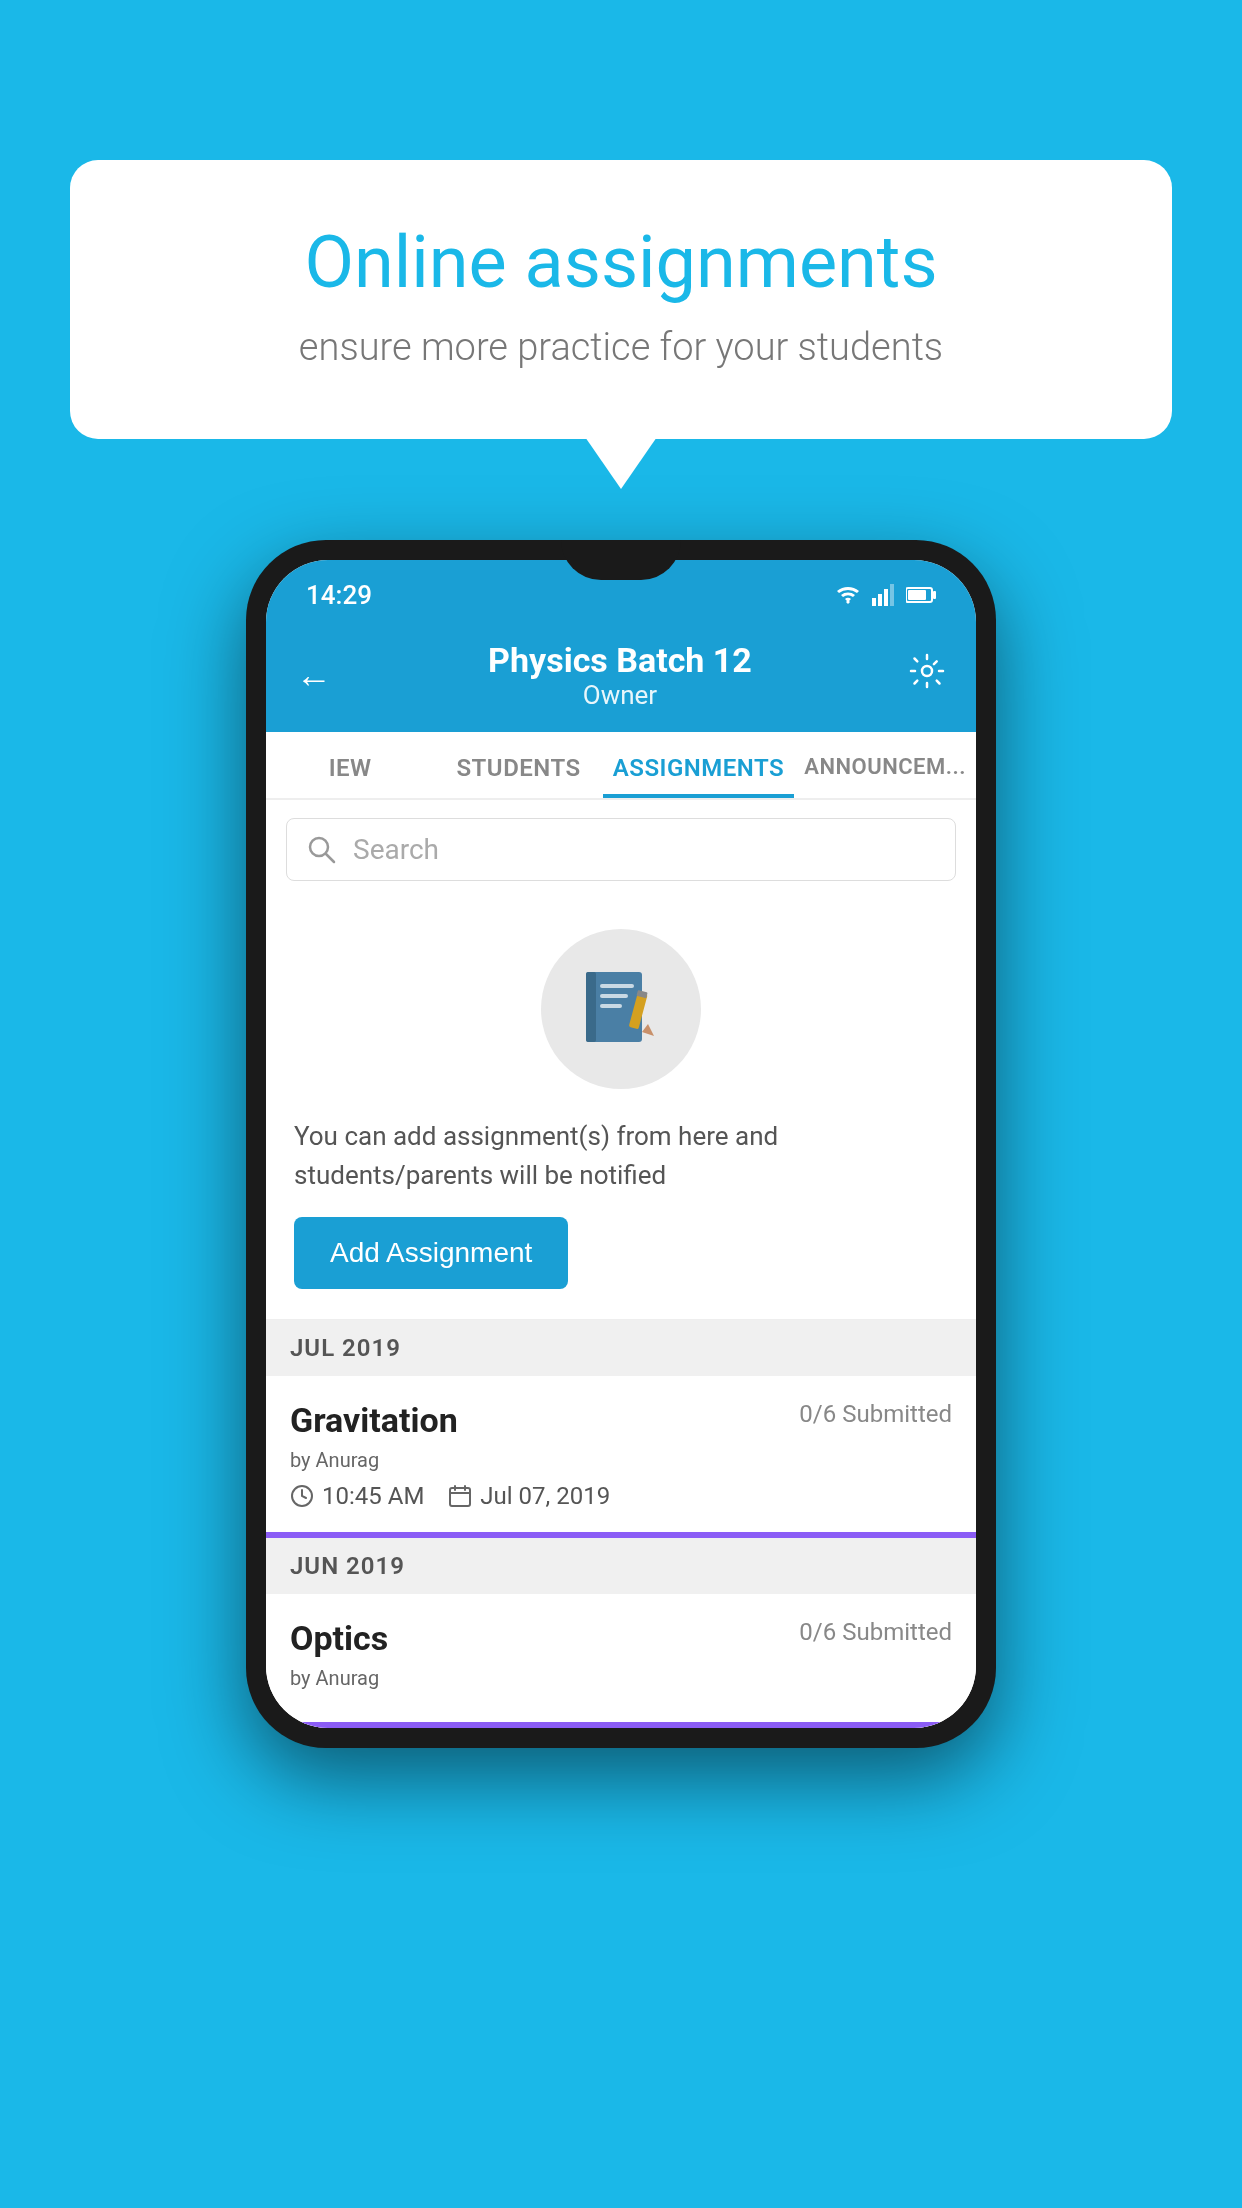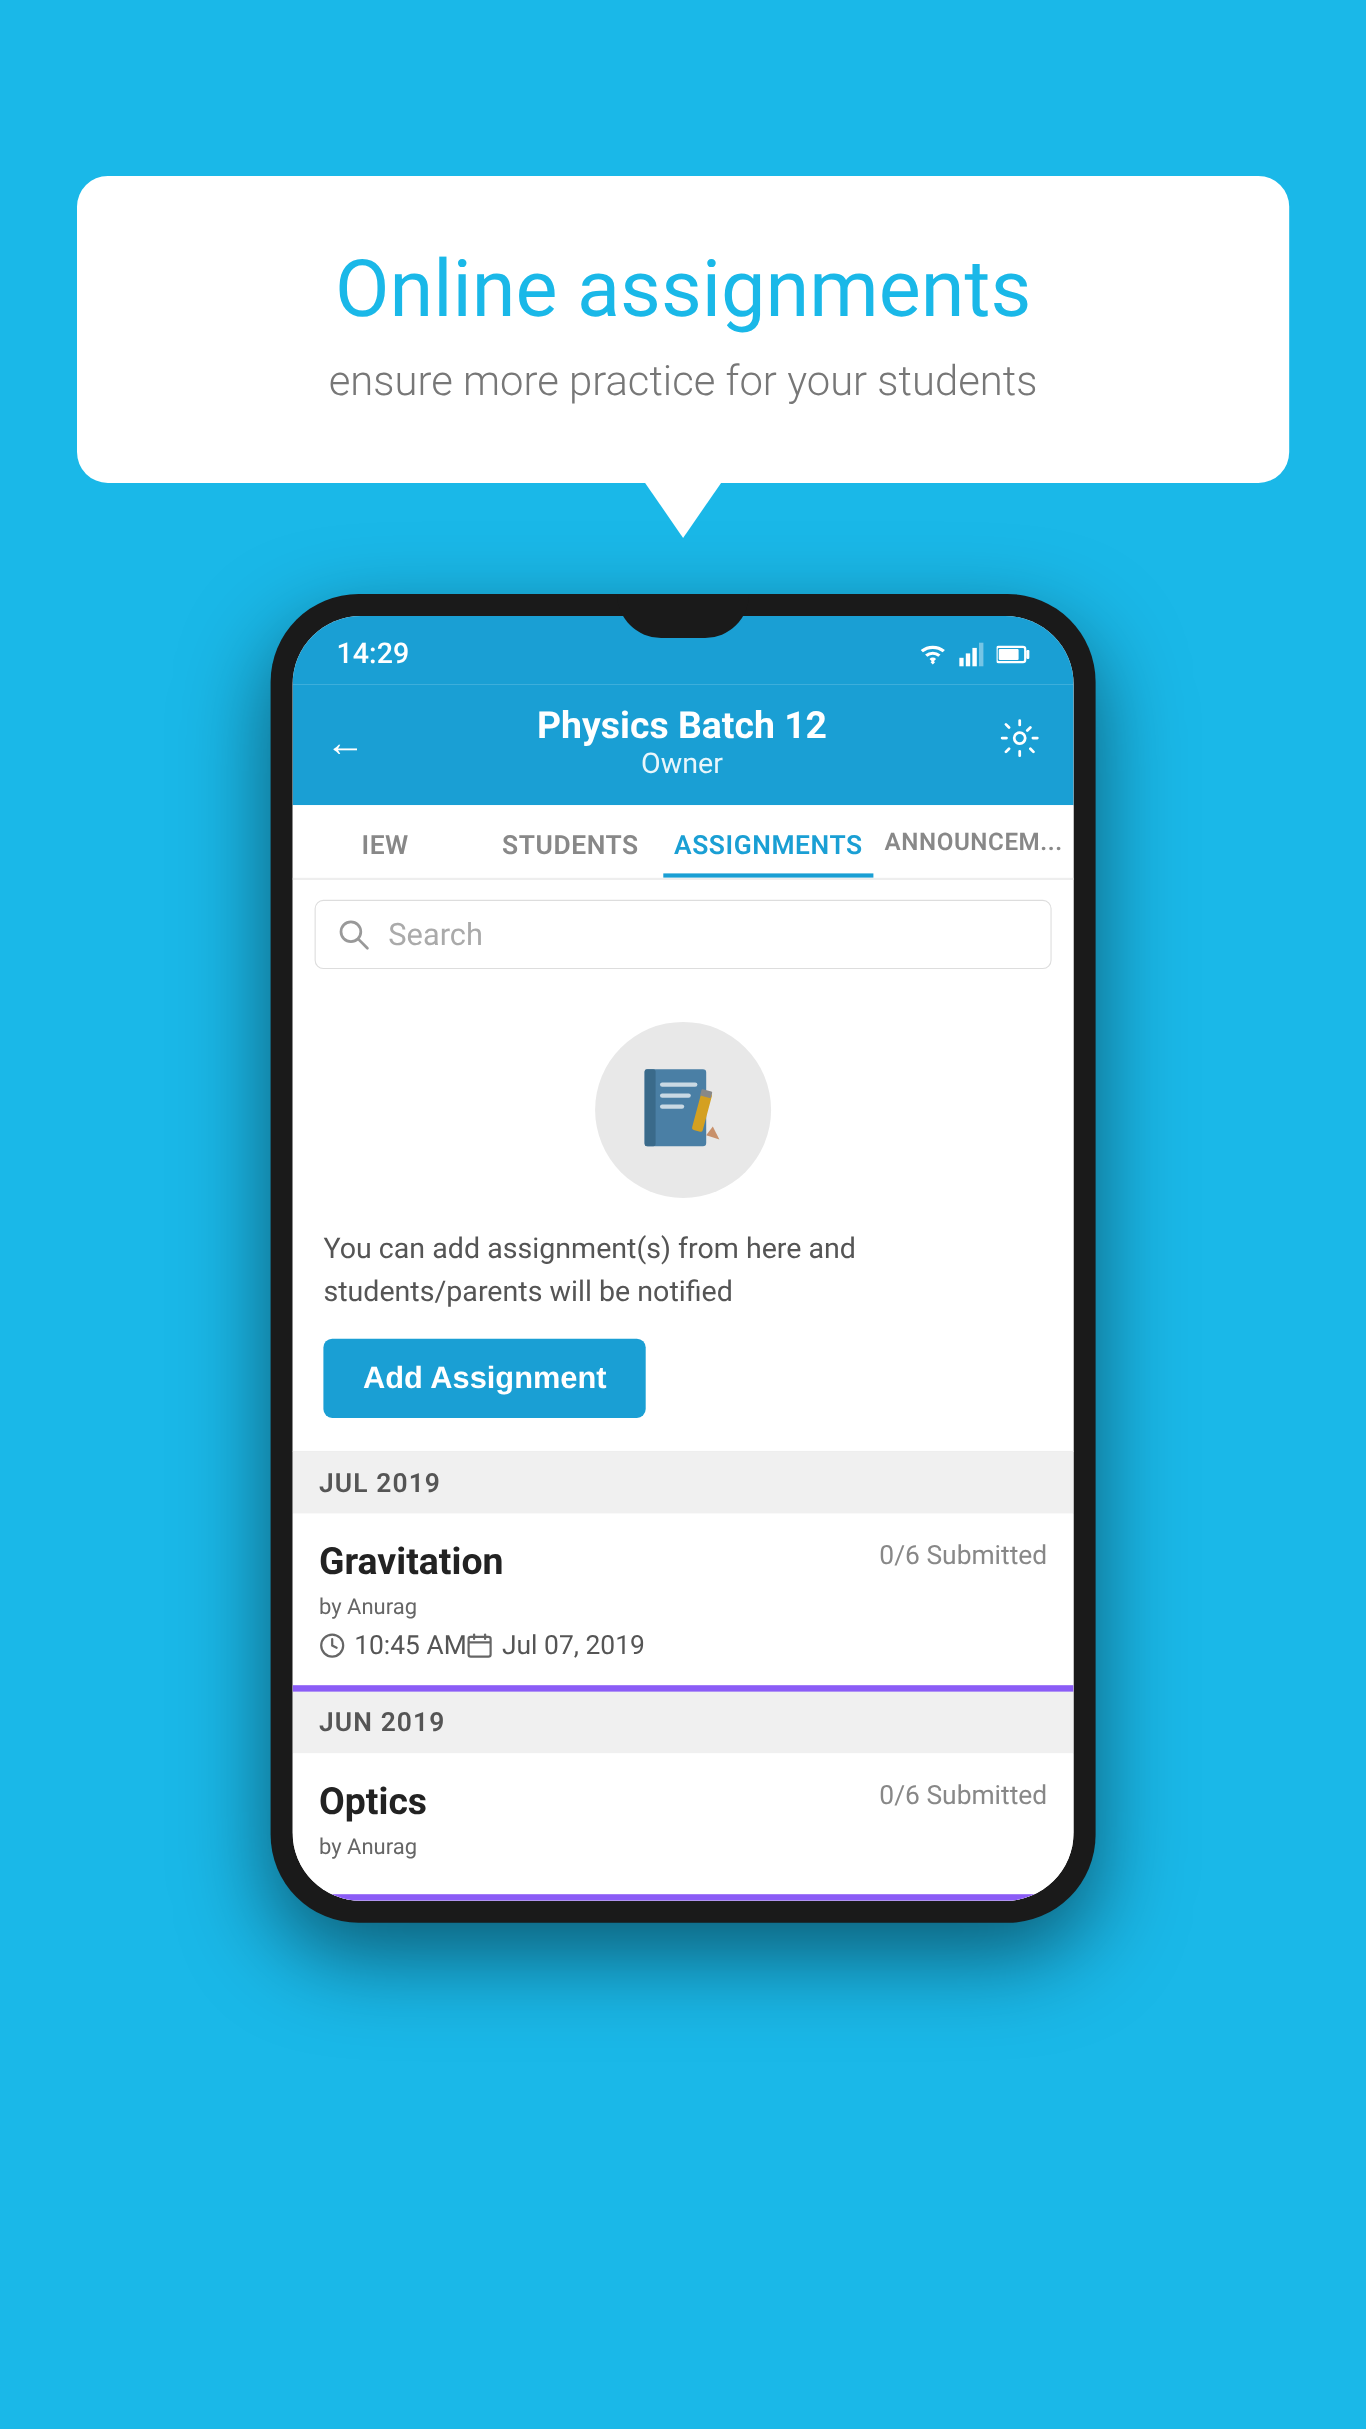--- a/index.html
+++ b/index.html
@@ -243,21 +243,21 @@
       margin-bottom: 22px;
     }
 
     .add-assignment-btn {
       background: #1a9fd4;
       color: white;
       border: none;
       border-radius: 8px;
       padding: 20px 36px;
       font-size: 28px;
-      font-weight: 700;
+      font-weight: 400;
       cursor: pointer;
       display: inline-block;
     }
 
     
     .section-header {
       background: #f0f0f0;
       padding: 14px 24px;
       font-size: 24px;
       color: #555;
@@ -292,20 +292,21 @@
 
     .assignment-author {
       font-size: 20px;
       color: #666;
       margin-bottom: 10px;
     }
 
     .assignment-meta {
       display: flex;
       align-items: flex-start;
+      gap: 24px;
     }
 
     .meta-item {
       display: flex;
       align-items: center;
       gap: 8px;
       font-size: 24px;
       color: #555;
     }
   </style>

